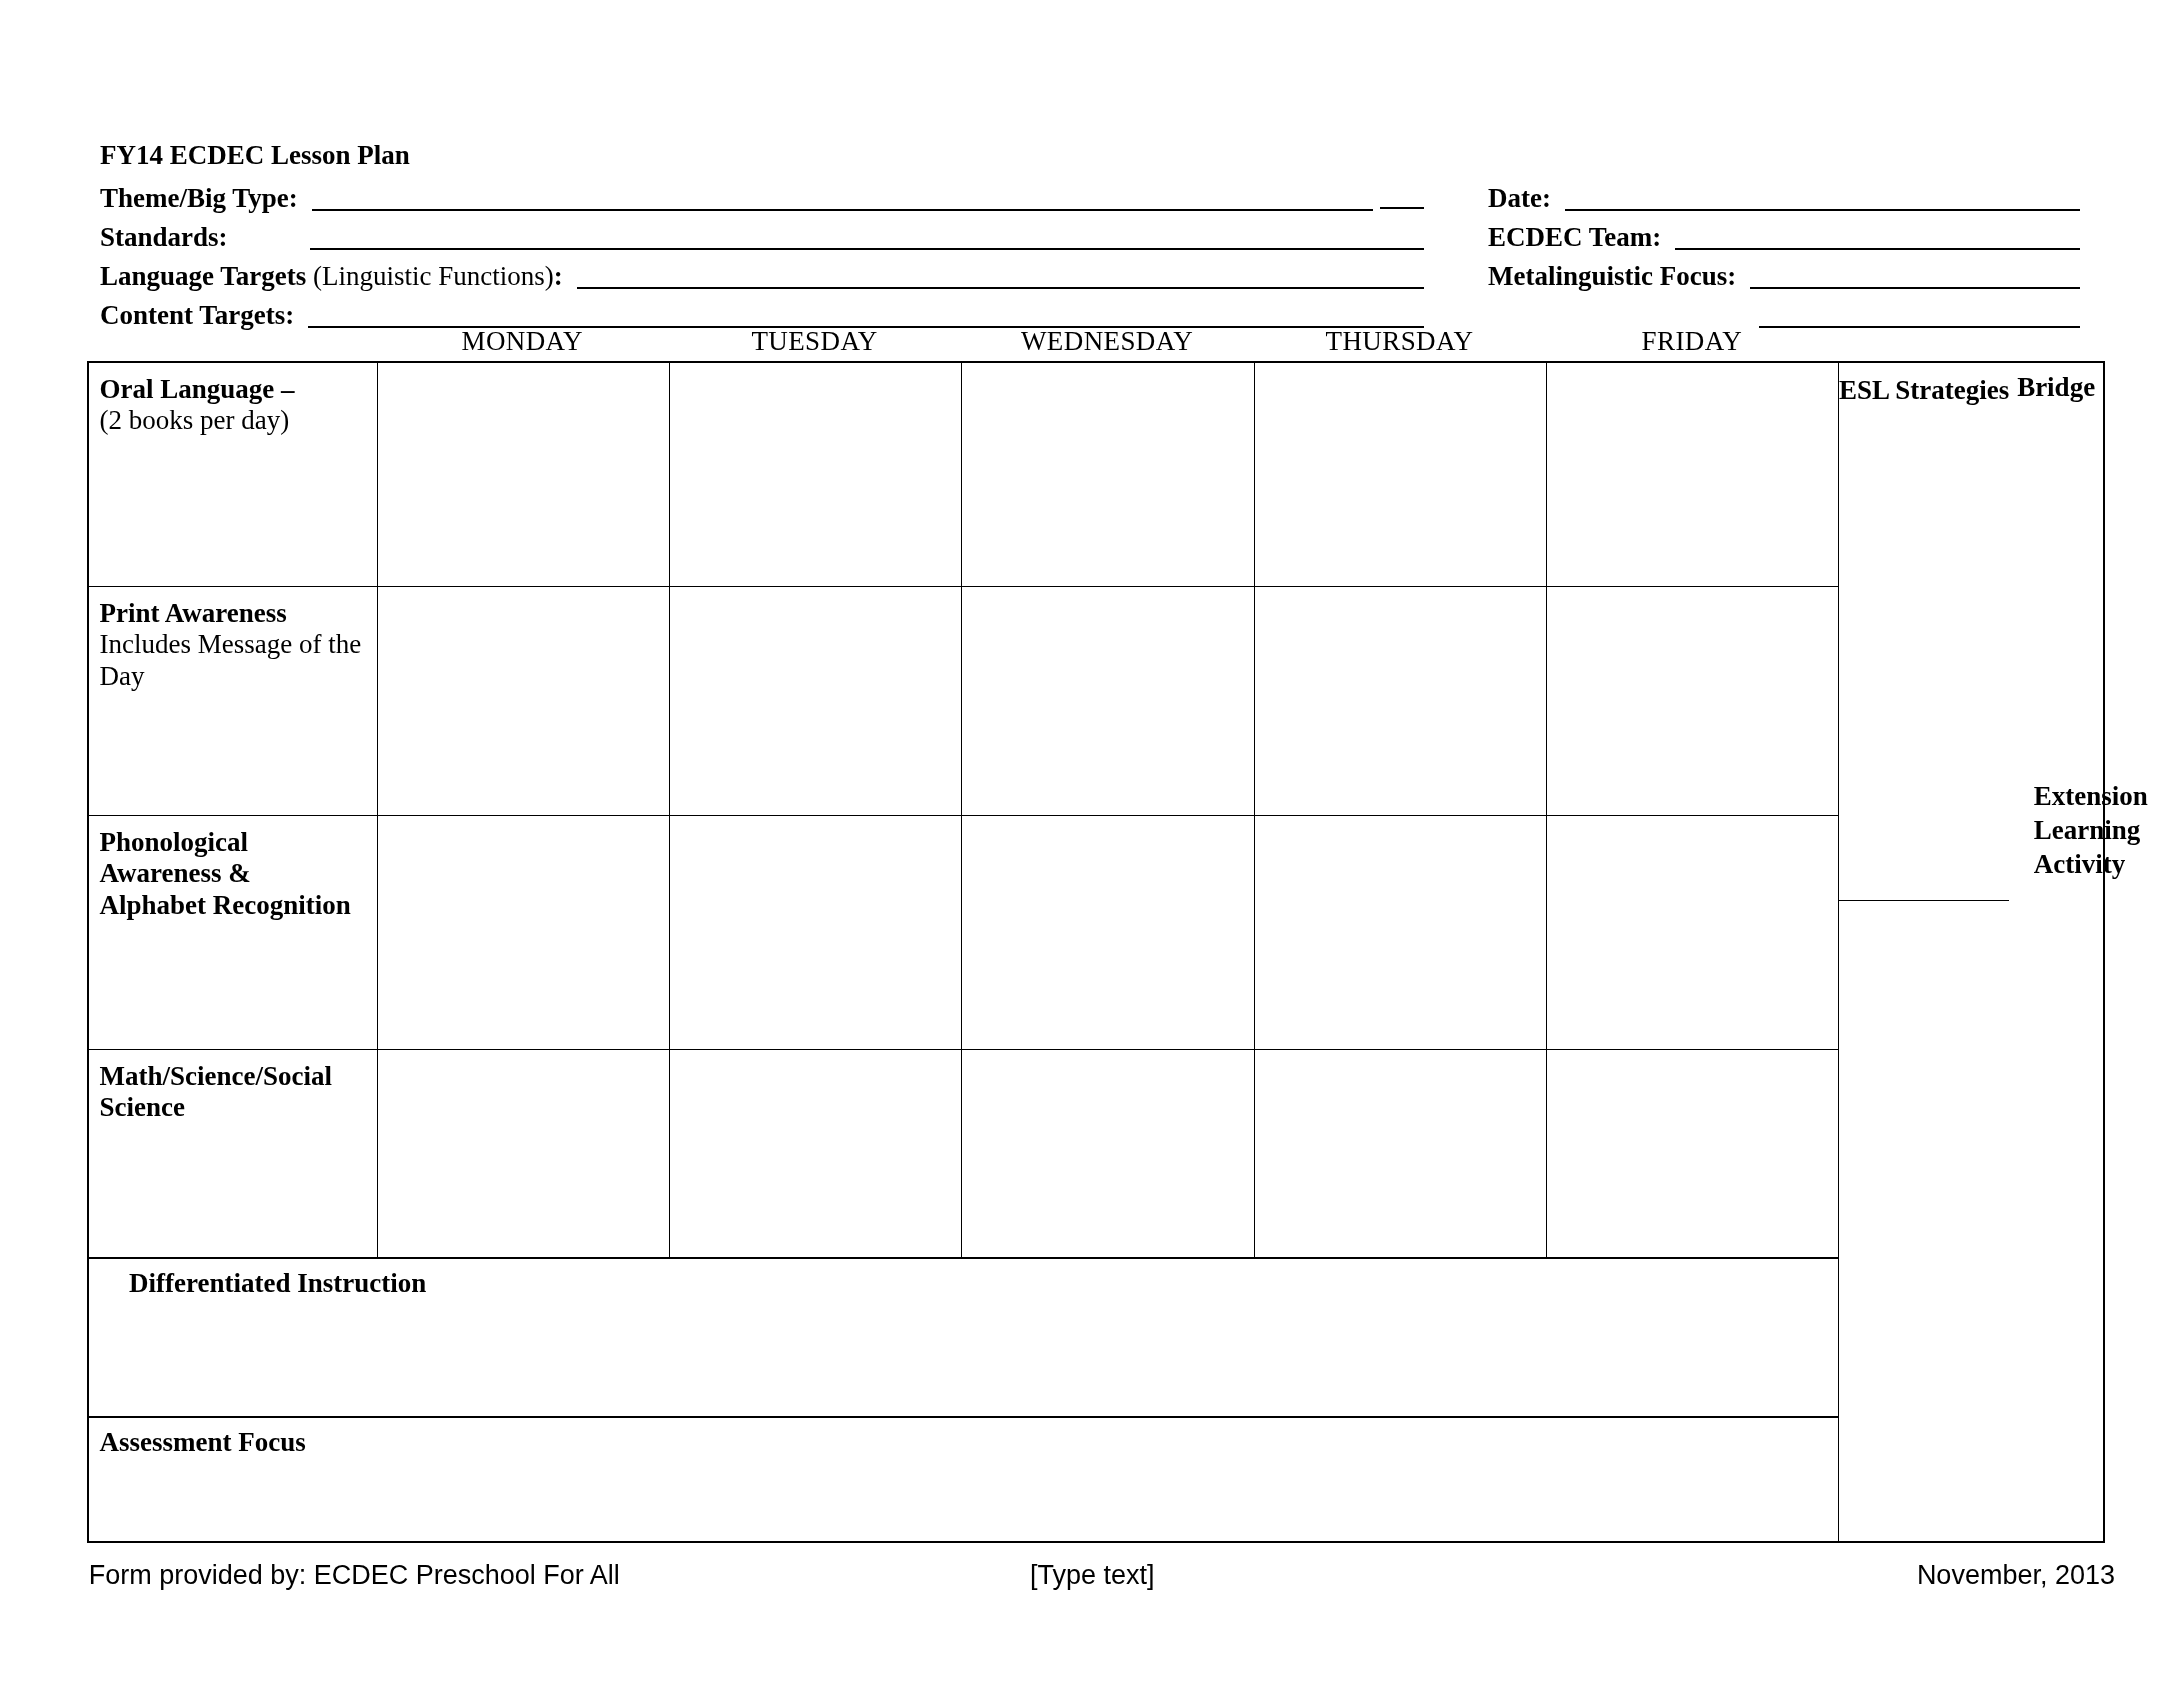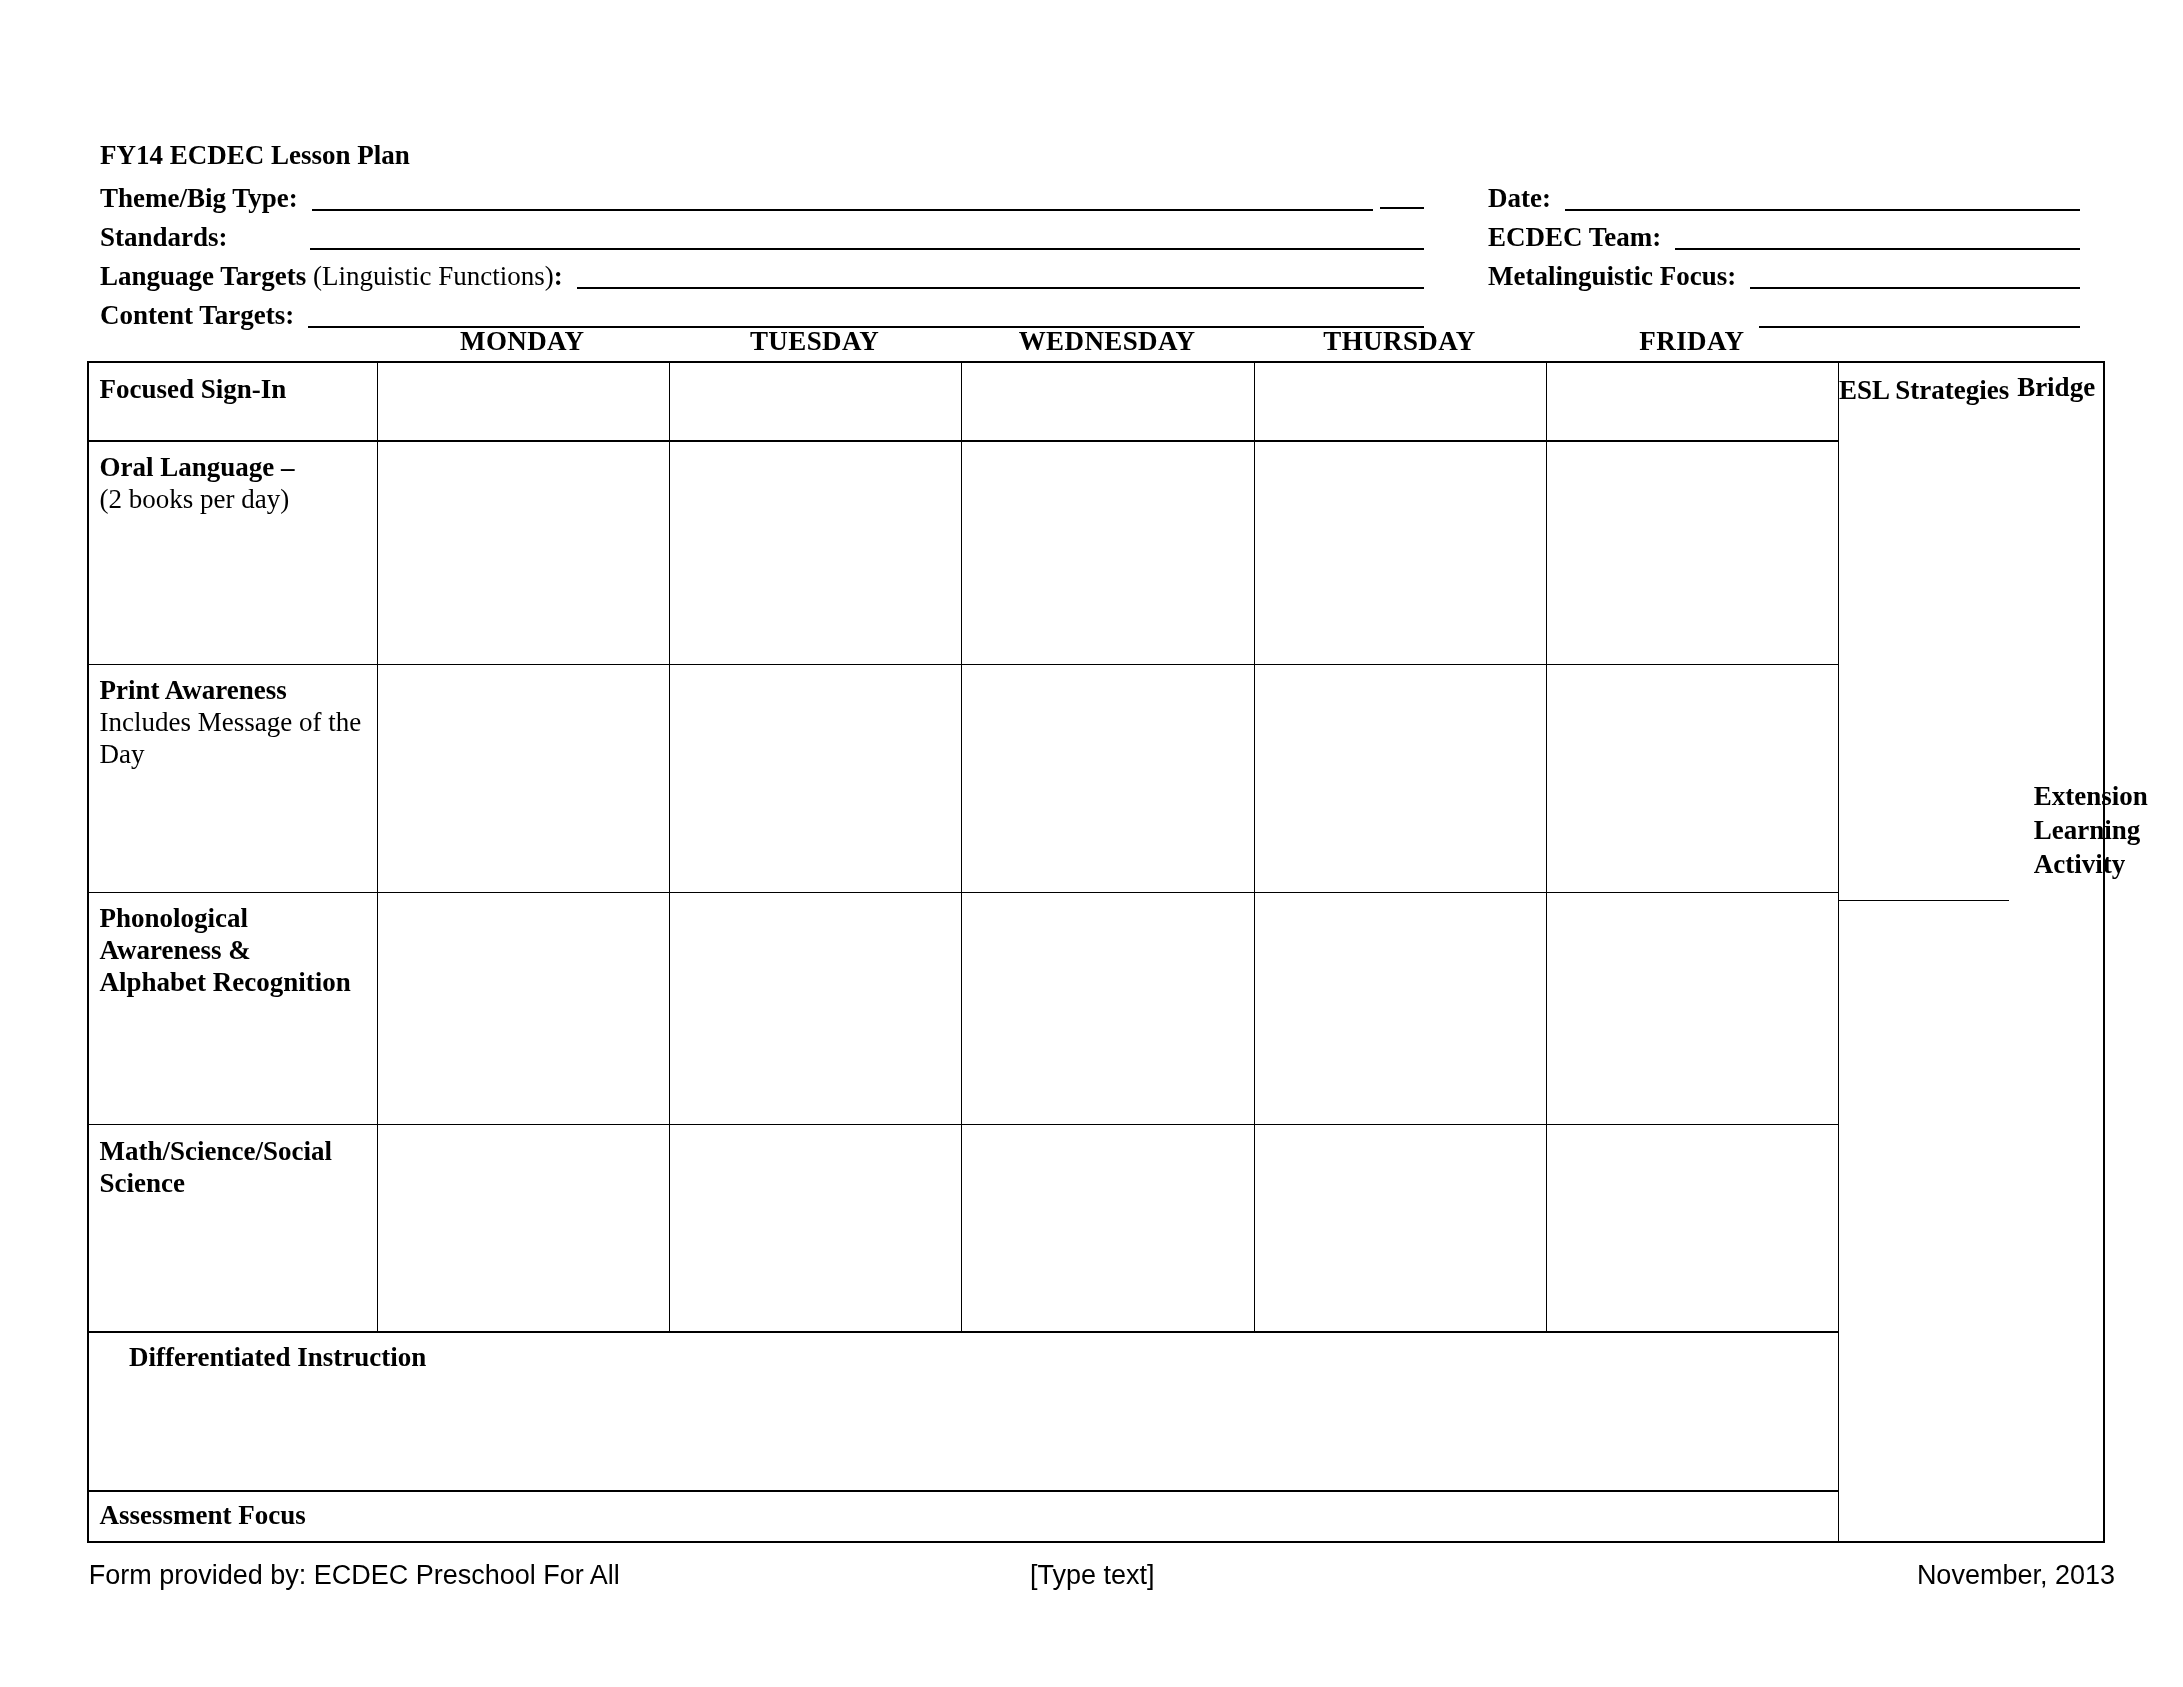--- a/index.html
+++ b/index.html
@@ -55,21 +55,21 @@
     position: absolute;
     left: 87px; top: 321px;
     width: 2018px; height: 37px;
     display: flex;
     align-items: flex-end;
   }
   .day-header .corner { width: 289px; }
   .day-header .dh {
     flex: 1 1 0;
     text-align: center;
-    font-weight: bold;
+    font-weight: normal;
     letter-spacing: 0.4px;
     line-height: 33px;
   }
   .day-header .side-gap { width: 267px; flex: 0 0 267px; }
 
   
   .plan-table {
     position: absolute;
     left: 87px; top: 361px;
     width: 2018px; height: 1182px;
@@ -196,31 +196,20 @@
     <div class="dh">TUESDAY</div>
     <div class="dh">WEDNESDAY</div>
     <div class="dh">THURSDAY</div>
     <div class="dh">FRIDAY</div>
     <div class="side-gap"></div>
   </div>
 
   <div class="plan-table">
     <div class="main-grid">
 
-      <div class="trow r1">
-        <div class="labelcell">
-          <span class="rlabel">Focused Sign-In</span>
-          <div class="rsub"></div>
-        </div>
-        <div class="daycell"></div>
-        <div class="daycell"></div>
-        <div class="daycell"></div>
-        <div class="daycell"></div>
-        <div class="daycell last"></div>
-      </div>
 
       <div class="trow r2">
         <div class="labelcell">
           <span class="rlabel">Oral Language –</span>
           <div class="rsub">(2 books per day)</div>
         </div>
         <div class="daycell"></div>
         <div class="daycell"></div>
         <div class="daycell"></div>
         <div class="daycell"></div>

